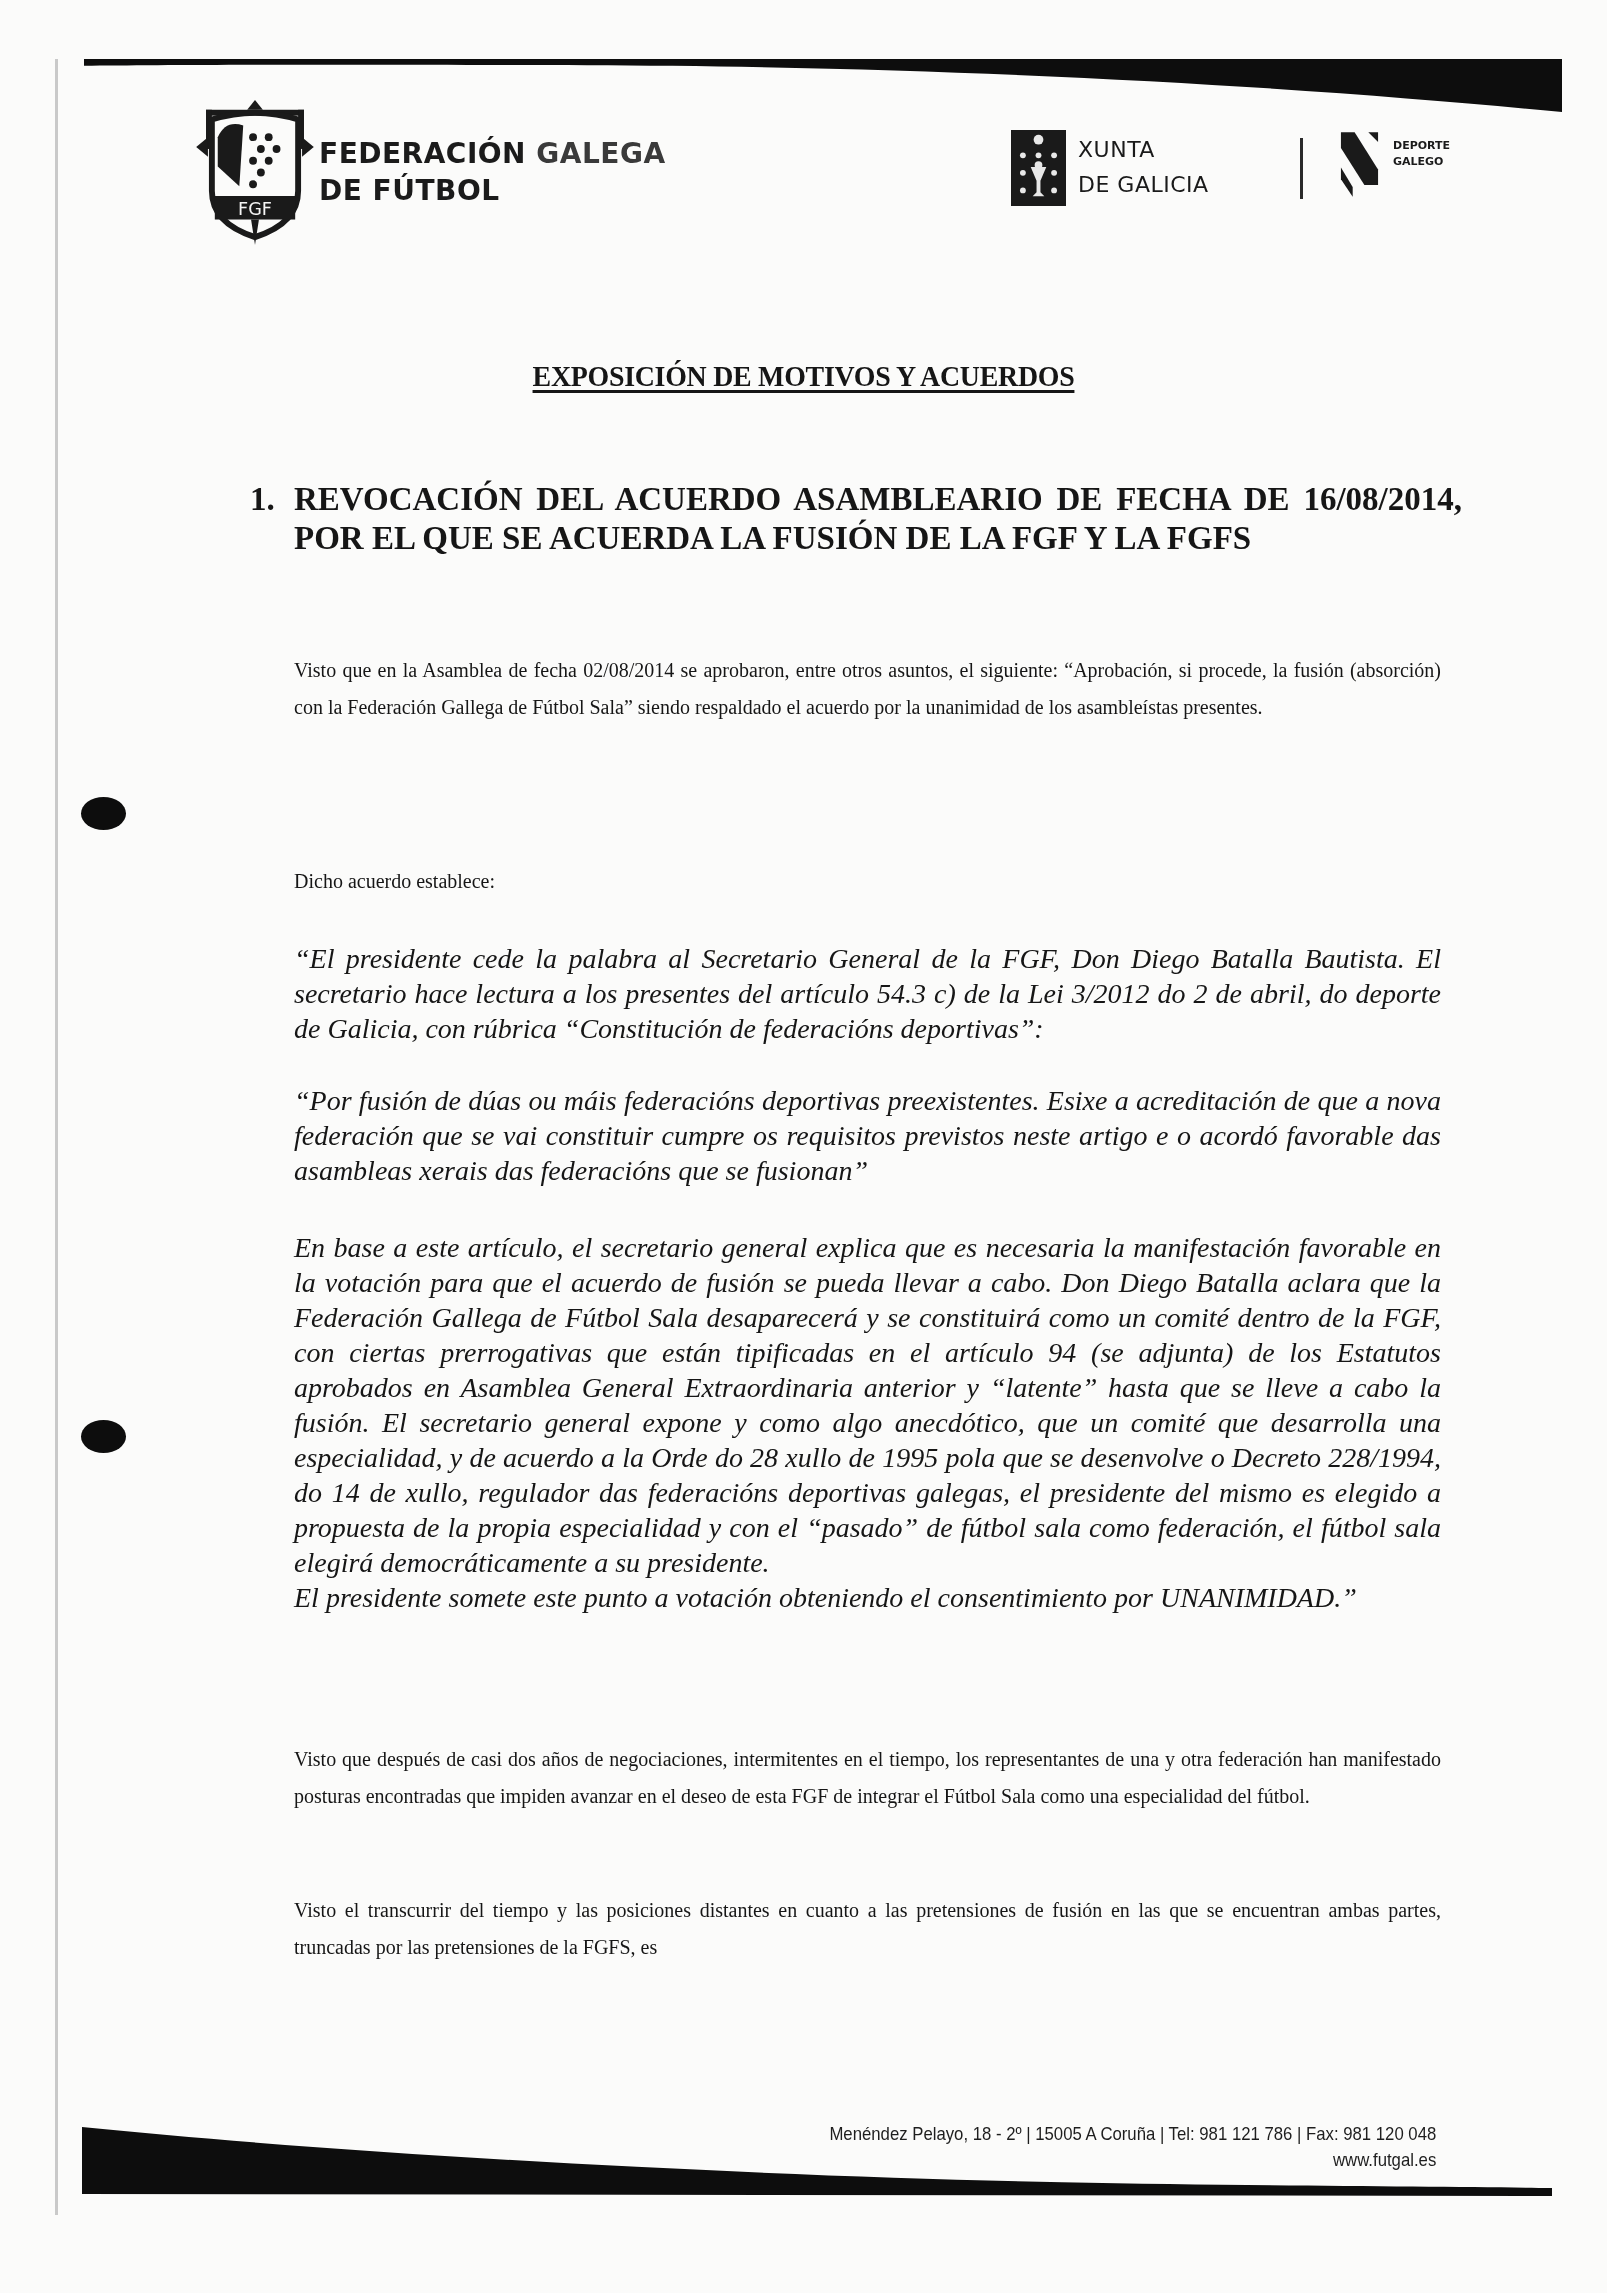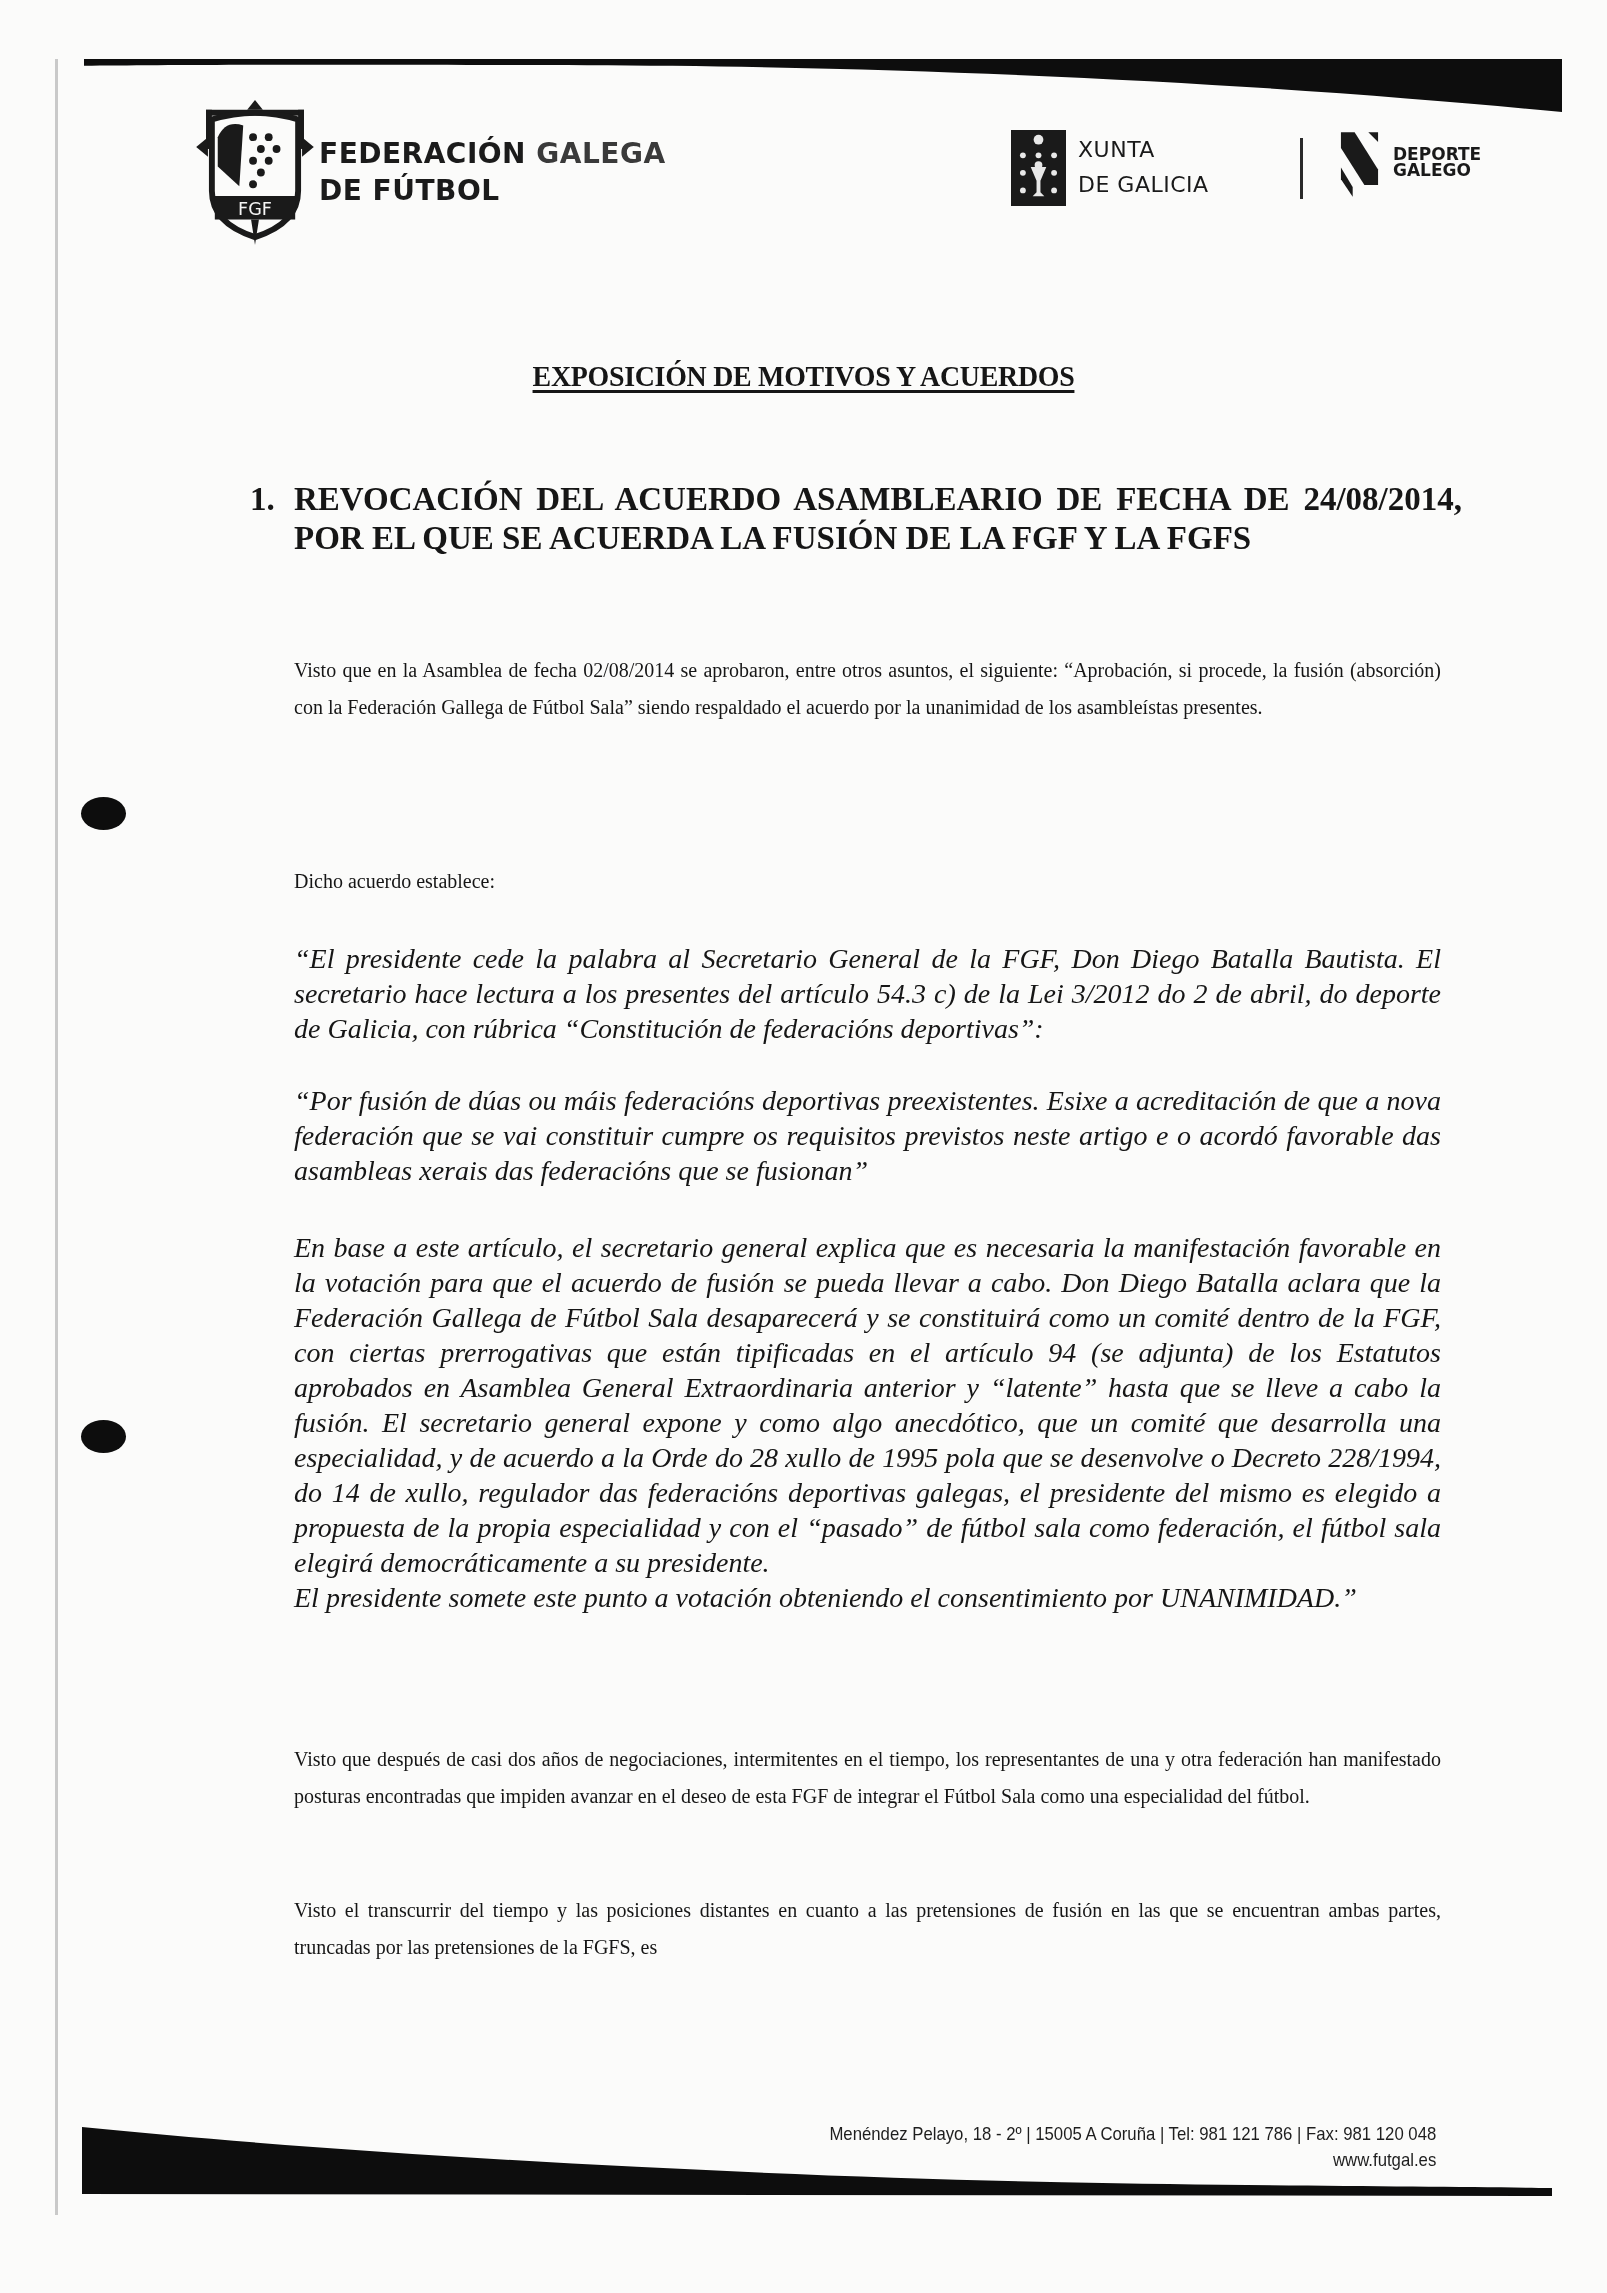--- a/index.html
+++ b/index.html
@@ -36,21 +36,21 @@
     .xunta-name {
       position: absolute; left: 67px; top: 2px;
       font-family: "DejaVu Sans", sans-serif; font-size: 22px; line-height: 35px; color: #1a1a1a;
       letter-spacing: 0.5px;
     }
     .xunta-divider { position: absolute; left: 289px; top: 7.8px; width: 2.9px; height: 61px; background: #2a2a2a; }
     .deporte-mark { position: absolute; left: 328px; top: 0; width: 41px; height: 69px; }
     .deporte-name {
       position: absolute; left: 382px; top: 7.8px;
       font-family: "DejaVu Sans", sans-serif; font-weight: bold;
-      font-size: 17px; line-height: 15.7px; color: #1a1a1a; margin-top: 9px;
+      font-size: 11px; line-height: 15.7px; color: #1a1a1a;
     }
 
     .doc-title {
       position: absolute; left: 0; width: 100%; top: 359px; text-align: center;
       font-family: "Liberation Serif", serif; font-weight: bold; font-size: 30px;
       text-decoration: underline; text-underline-offset: 3.9px; letter-spacing: -0.3px;
       transform: scaleX(0.93);
     }
 
     .section-heading {
@@ -150,21 +150,21 @@
   <div class="deporte-name">
     <div>DEPORTE</div>
     <div>GALEGO</div>
   </div>
 </div>
 
 <div class="doc-title">EXPOSICIÓN DE MOTIVOS Y ACUERDOS</div>
 
 <div class="section-heading">
   <span class="num">1.</span>
-  <div class="line1">REVOCACIÓN DEL ACUERDO ASAMBLEARIO DE FECHA DE 24/08/2014,</div>
+  <div class="line1">REVOCACIÓN DEL ACUERDO ASAMBLEARIO DE FECHA DE 16/08/2014,</div>
   <div class="line2">POR EL QUE SE ACUERDA LA FUSIÓN DE LA FGF Y LA FGFS</div>
 </div>
 
 <p class="body-text p1">Visto que en la Asamblea de fecha 02/08/2014 se aprobaron, entre otros asuntos, el siguiente: “Aprobación, si procede, la fusión (absorción) con la Federación Gallega de Fútbol Sala” siendo respaldado el acuerdo por la unanimidad de los asambleístas presentes.</p>
 <p class="body-text p2">Dicho acuerdo establece:</p>
 <p class="body-text italic p3">“El presidente cede la palabra al Secretario General de la FGF, Don Diego Batalla Bautista. El secretario hace lectura a los presentes del artículo 54.3 c) de la Lei 3/2012 do 2 de abril, do deporte de Galicia, con rúbrica “Constitución de federacións deportivas”:</p>
 <p class="body-text italic p4">“Por fusión de dúas ou máis federacións deportivas preexistentes. Esixe a acreditación de que a nova federación que se vai constituir cumpre os requisitos previstos neste artigo e o acordó favorable das asambleas xerais das federacións que se fusionan”</p>
 <div class="body-text italic p5">
   <p style="margin:0">En base a este artículo, el secretario general explica que es necesaria la manifestación favorable en la votación para que el acuerdo de fusión se pueda llevar a cabo. Don Diego Batalla aclara que la Federación Gallega de Fútbol Sala desaparecerá y se constituirá como un comité dentro de la FGF, con ciertas prerrogativas que están tipificadas en el artículo 94 (se adjunta) de los Estatutos aprobados en Asamblea General Extraordinaria anterior y “latente” hasta que se lleve a cabo la fusión. El secretario general expone y como algo anecdótico, que un comité que desarrolla una especialidad, y de acuerdo a la Orde do 28 xullo de 1995 pola que se desenvolve o Decreto 228/1994, do 14 de xullo, regulador das federacións deportivas galegas, el presidente del mismo es elegido a propuesta de la propia especialidad y con el “pasado” de fútbol sala como federación, el fútbol sala elegirá democráticamente a su presidente.</p>
   <p style="margin:0">El presidente somete este punto a votación obteniendo el consentimiento por UNANIMIDAD.”</p>

